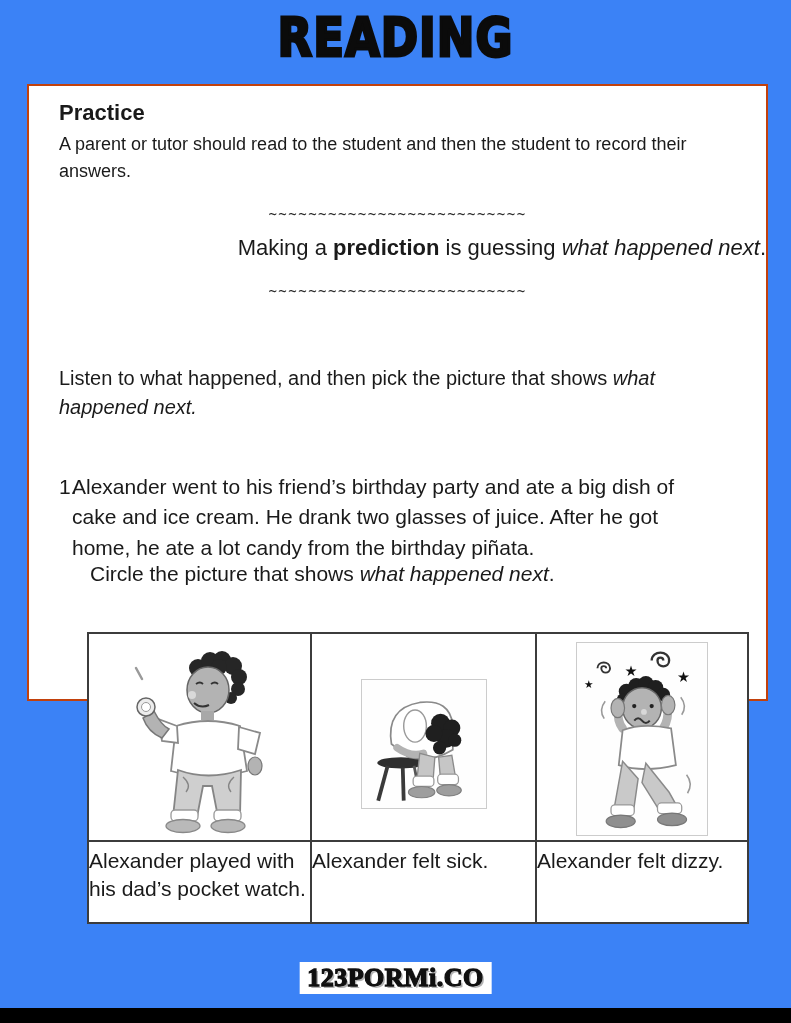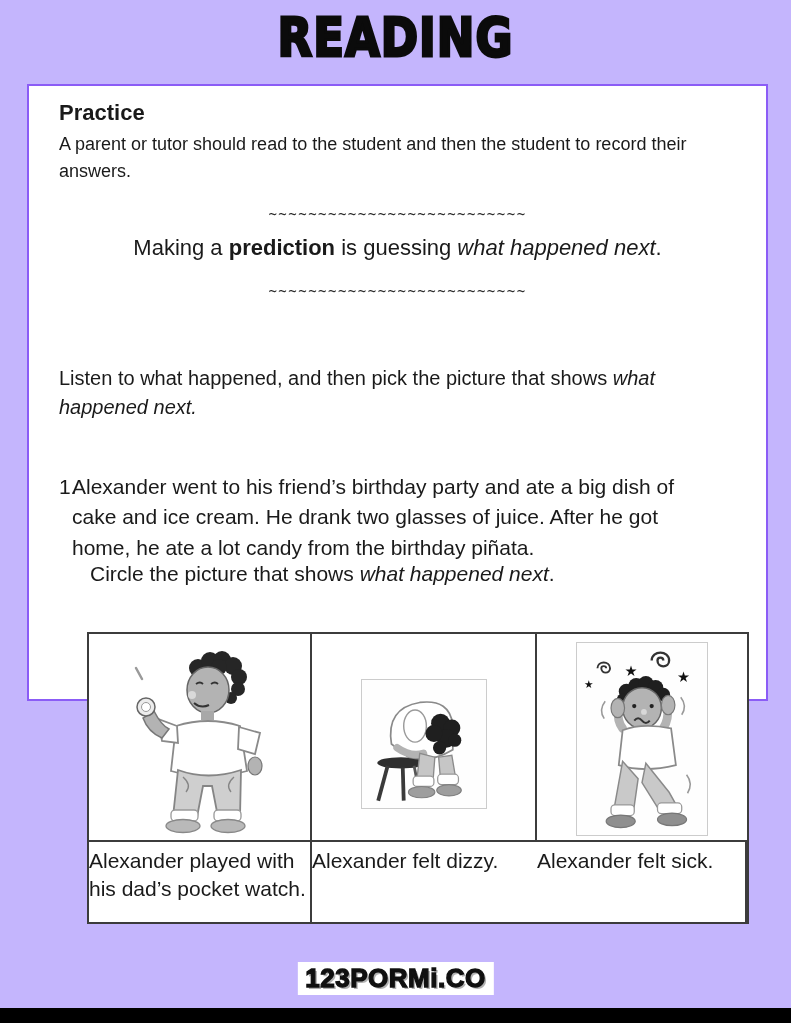--- a/index.html
+++ b/index.html
@@ -1,47 +1,47 @@
 <!DOCTYPE html>
 <html><head>
 <meta charset="utf-8">
 <style>
   html,body{margin:0;padding:0;background:#fff;}
-  .page{position:relative;width:791px;height:1023px;background:#c4b5fd;overflow:hidden;
+  .page{position:relative;width:791px;height:1023px;background:#3b82f6;overflow:hidden;
         font-family:"Liberation Sans", sans-serif;color:#1a1a1a;}
   .page-title{position:absolute;top:6px;left:0;width:100%;text-align:center;
         font-family:"DejaVu Sans", sans-serif;font-weight:900;font-size:45px;
         letter-spacing:1px;color:#0b0b0b;-webkit-text-stroke:2.5px #0b0b0b;
         transform:scaleY(1.18);transform-origin:top center;}
   .content-box{position:absolute;left:27px;top:84px;width:741px;height:617px;
-        border:2px solid #8b5cf6;background:#fff;box-sizing:border-box;}
+        border:2px solid #c2410c;background:#fff;box-sizing:border-box;}
   .h-practice{position:absolute;left:30px;top:14px;font-size:22px;font-weight:bold;}
   .instructions{position:absolute;left:30px;top:45px;width:700px;font-size:18px;line-height:1.5;}
   .sep{position:absolute;left:0;width:100%;text-align:center;font-size:14px;
         letter-spacing:1.5px;color:#2b2b2b;font-family:"DejaVu Sans Mono", monospace;}
   .sep1{top:120px;} .sep2{top:197px;}
-  .definition{position:absolute;left:0;top:149px;width:100%;text-align:center;font-size:22px;}
+  .definition{position:absolute;left:0;top:149px;width:100%;text-align:right;font-size:22px;}
   .definition b{font-weight:bold;} .it{font-style:italic;}
   .listen{position:absolute;left:30px;top:278px;width:632px;font-size:20px;line-height:1.45;}
   .question{position:absolute;left:30px;top:386px;width:664px;font-size:21px;line-height:1.45;}
   .qnum{position:absolute;left:0;top:0;}
   .qtext{margin-left:13px;width:630px;}
   .circle-line{position:absolute;left:61px;top:476px;font-size:21px;}
   .options-table{position:absolute;left:58px;top:546px;display:grid;
         grid-template-columns:223px 225px 210px;grid-template-rows:208px 80px;
         border:2px solid #3c3c3c;box-sizing:border-box;background:#fff;}
   .cell{border-right:2px solid #3c3c3c;box-sizing:border-box;overflow:hidden;}
   .cell.last{border-right:none;}
   .img-cell{display:flex;align-items:center;justify-content:center;border-bottom:2px solid #3c3c3c;}
   .img-frame{border:1px solid #ccc;background:#fefefe;display:flex;align-items:center;justify-content:center;}
   .frame-sick{width:124px;height:128px;margin-top:14px;}
   .frame-dizzy{width:130px;height:192px;margin-top:4px;}
   .cap-cell{padding:5px 0;font-size:21px;line-height:1.33;}
   .footer-logo{position:absolute;top:962px;left:50%;transform:translateX(-50%);
-        background:#fff;padding:1px 8px;font-family:Liberation Sans, sans-serif;
+        background:#fff;padding:1px 8px;font-family:Liberation Serif, serif;
         font-weight:900;font-size:26px;color:#101010;-webkit-text-stroke:1.3px #101010;
         text-shadow:2px 2px 0 rgba(0,0,0,0.30);letter-spacing:0.5px;transform-origin:center;}
   .bottom-bar{position:absolute;left:0;top:1008px;width:791px;height:15px;background:#000;}
 </style>
 </head>
 <body>
 
 <div class="page">
 
   <div class="page-title">READING</div>
@@ -166,22 +166,22 @@
             <rect x="32" y="163" width="24" height="11" rx="4" fill="#ffffff" stroke="#999" stroke-width="1.3"></rect>
             <rect x="80" y="161" width="25" height="11" rx="4" fill="#ffffff" stroke="#999" stroke-width="1.3"></rect>
             <ellipse cx="42" cy="180" rx="15" ry="6.5" fill="#8f8f8f" stroke="#777" stroke-width="1.2"></ellipse>
             <ellipse cx="95" cy="178" rx="15" ry="6.5" fill="#8f8f8f" stroke="#777" stroke-width="1.2"></ellipse>
             <path d="M110,132 q7,9 1,19" stroke="#999" stroke-width="1.6" fill="none"></path>
           </svg>
         </div>
       </div>
 
       <div class="cell cap-cell">Alexander played with his dad’s pocket watch.</div>
+      <div class="cell cap-cell">Alexander felt sick.</div>
       <div class="cell cap-cell last">Alexander felt dizzy.</div>
-      <div class="cell cap-cell">Alexander felt sick.</div>
     </div>
 
   </div>
 
   <div class="footer-logo">123PORMi.CO</div>
 
   <div class="bottom-bar"></div>
 
 </div>
 

